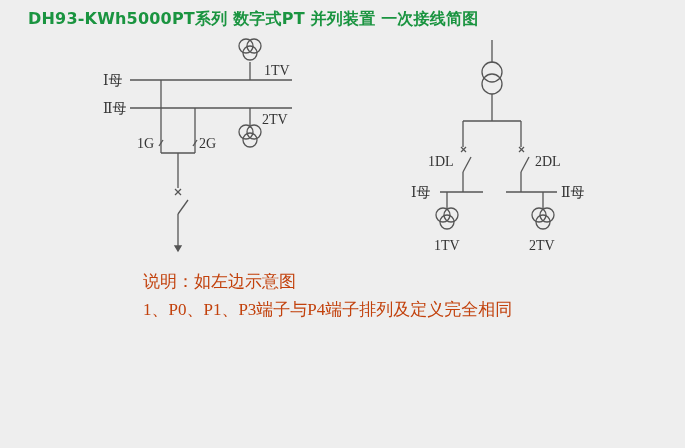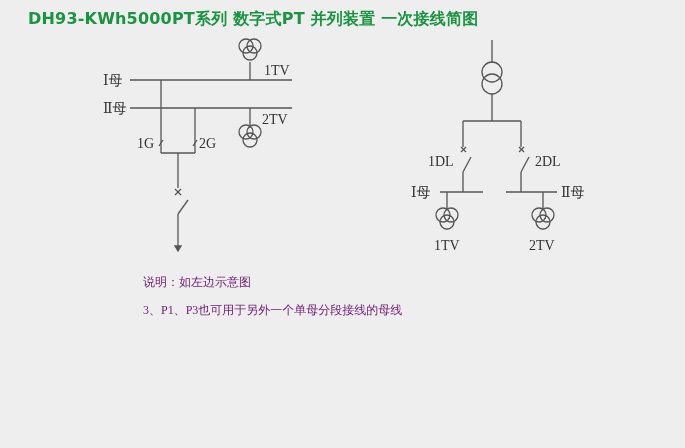--- a/index.html
+++ b/index.html
@@ -16,21 +16,21 @@
     white-space: nowrap; letter-spacing: 0.2px;
   }
   svg.diagram { position: absolute; left: 0; top: 0; }
   svg text {
     font-family: "Liberation Serif", "DejaVu Serif", serif;
     font-size: 14px; fill: #333;
   }
   .notes {
     position: absolute; left: 143px; top: 268px;
     font-family: "Liberation Serif", "DejaVu Serif", serif;
-    font-size: 12px; color: #701a75; line-height: 28px;
+    font-size: 17px; color: #c2410c; line-height: 28px;
   }
   .notes div { white-space: nowrap; }
   .indent { padding-left: 22px; }
 </style>
 </head>
 <body>
 
 <div class="title">DH93-KWh5000PT系列 数字式PT 并列装置 一次接线简图</div>
 
 <svg class="diagram" width="685" height="448" viewBox="0 0 685 448">
@@ -119,14 +119,14 @@
   <text x="428" y="166">1DL</text>
   <text x="535" y="166">2DL</text>
   <text x="411" y="197">Ⅰ母</text>
   <text x="561" y="197">Ⅱ母</text>
   <text x="434" y="250">1TV</text>
   <text x="529" y="250">2TV</text>
 </svg>
 
 <div class="notes">
   <div>说明：如左边示意图</div>
-  <div>3、P1、P3也可用于另外一个单母分段接线的母线</div>
+  <div>1、P0、P1、P3端子与P4端子排列及定义完全相同</div>
 </div>
 
 </body></html>

